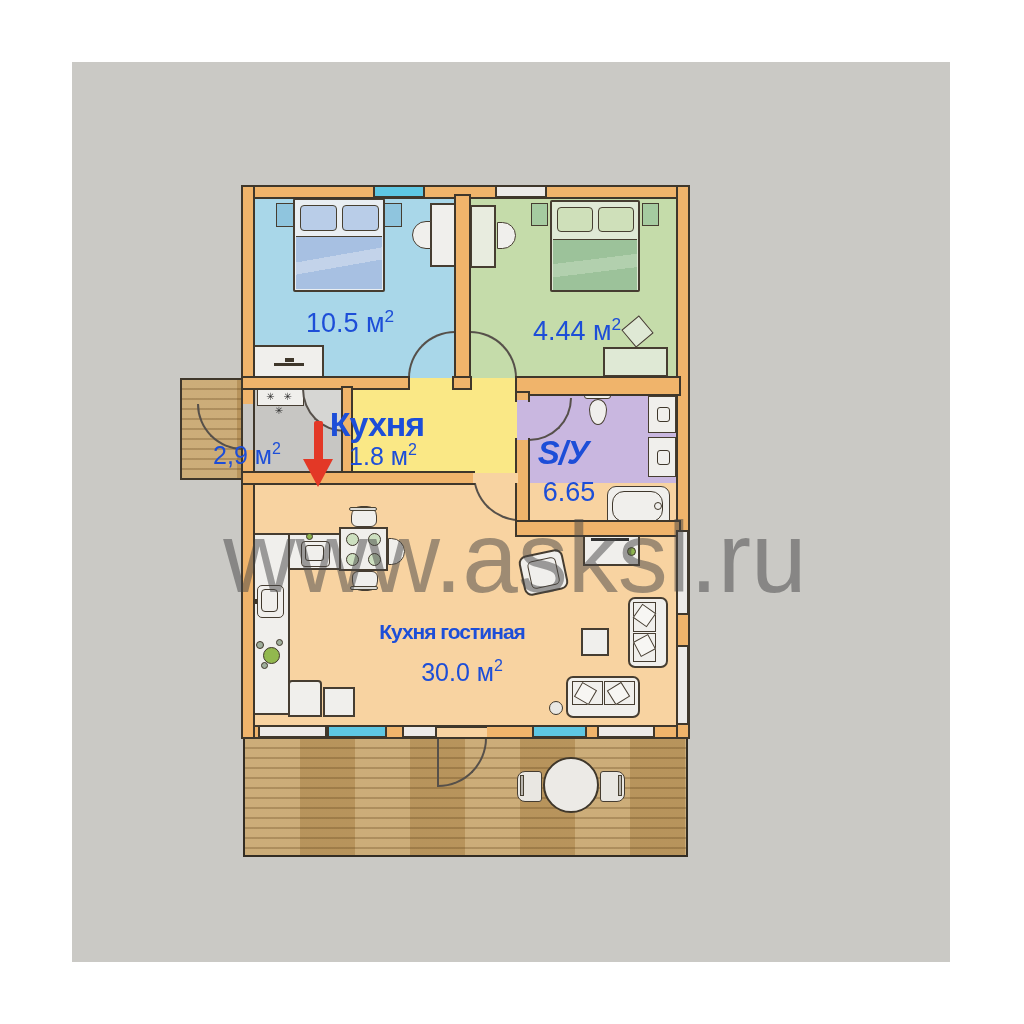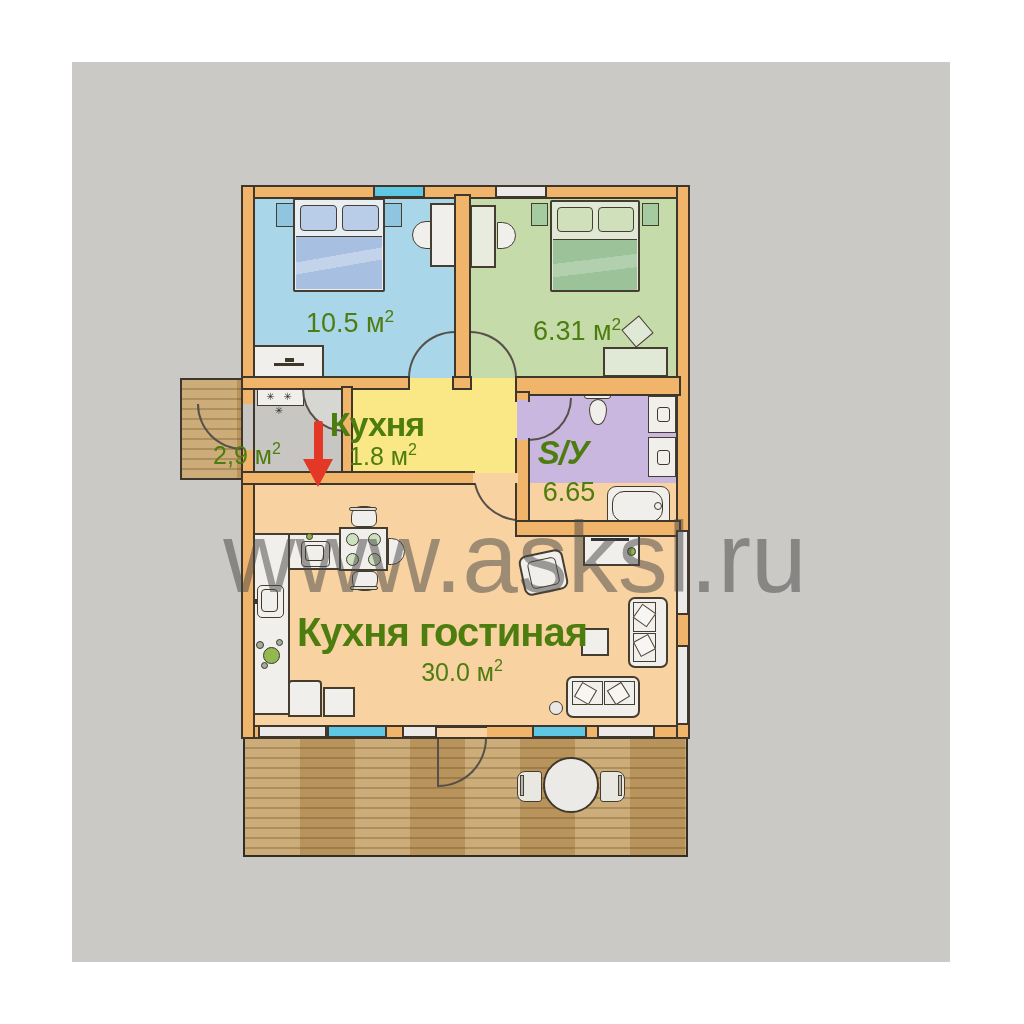--- a/index.html
+++ b/index.html
@@ -11,21 +11,21 @@
   .wall{position:absolute;box-sizing:border-box;background:var(--wall,#f0b46b);
         box-shadow:0 0 0 2px #3f372b;z-index:4;}
   .floor{position:absolute;box-sizing:border-box;z-index:1;}
   .ov{position:absolute;box-sizing:border-box;z-index:5;}
   .win{position:absolute;box-sizing:border-box;border:2px solid #3f372b;z-index:6;}
   .arc{position:absolute;box-sizing:border-box;border:0 solid #56504a;z-index:3;}
   
   .f{position:absolute;box-sizing:border-box;background:var(--furniture,#f0efec);
      border:2px solid #463d31;z-index:2;}
   .fn{border-width:1.5px;}
-  .lbl{position:absolute;transform:translate(-50%,-50%);white-space:nowrap;color:#4d7c0f;
+  .lbl{position:absolute;transform:translate(-50%,-50%);white-space:nowrap;color:#1d4ed8;
        z-index:8;text-align:center;}
   .rname{font-weight:bold;font-size:34px;letter-spacing:-1px;}
   .rarea{font-weight:400;font-size:25px;}
   .sup{font-size:64%;vertical-align:super;}
   .wood{background:
      repeating-linear-gradient(180deg, rgba(0,0,0,0) 0 8px, rgba(92,62,22,0.28) 8px 10px),
      repeating-linear-gradient(90deg, rgba(255,245,225,0.14) 0 55px, rgba(120,80,30,0.16) 55px 110px),
      var(--wood,#c4a168);}
   .watermark{position:absolute;left:515px;top:557px;transform:translate(-50%,-50%);
      font-size:100px;font-weight:400;letter-spacing:0px;color:var(--watermark,#464646);
@@ -196,31 +196,31 @@
   <div class="arc" style="left:438px;top:738px;width:49px;height:49px;border-right-width:2px;border-bottom-width:2px;border-bottom-right-radius:100%;z-index:2;"></div>
   <div class="abs" style="left:437px;top:738px;width:2px;height:49px;background:#56504a;z-index:2;"></div>
 
   <div class="abs" style="left:314px;top:421px;width:9px;height:40px;background:var(--arrow,#e33826);border-radius:2px;z-index:8;"></div>
   <div class="abs" style="left:303px;top:459px;width:0;height:0;border-left:15px solid transparent;border-right:15px solid transparent;border-top:28px solid var(--arrow,#e33826);z-index:8;"></div>
 
   <div class="lbl rarea" style="left:350px;top:322px;font-size:27px;">
     <span>10.5 м</span><span class="sup">2</span>
   </div>
   <div class="lbl rarea" style="left:577px;top:330px;font-size:27px;">
-    <span>6.31 м</span><span class="sup">2</span>
+    <span>4.44 м</span><span class="sup">2</span>
   </div>
   <div class="lbl rarea" style="left:247px;top:455px;">
     <span>2,9 м</span><span class="sup">2</span>
   </div>
   <div class="lbl rname" style="left:377px;top:424px;">Кухня</div>
   <div class="lbl rarea" style="left:383px;top:456px;">
     <span>1.8 м</span><span class="sup">2</span>
   </div>
   <div class="lbl rname" style="left:563px;top:453px;font-style:italic;font-size:33px;">S/У</div>
   <div class="lbl rarea" style="left:569px;top:492px;font-size:27px;">6.65</div>
-  <div class="lbl rname" style="left:442px;top:632px;font-size:40px;">Кухня гостиная</div>
+  <div class="lbl rname" style="left:452px;top:632px;font-size:21px;">Кухня гостиная</div>
   <div class="lbl rarea" style="left:462px;top:672px;">
     <span>30.0 м</span><span class="sup">2</span>
   </div>
 
   <div class="watermark">www.asksl.ru</div>
 
 </div>
 
 </body></html>

